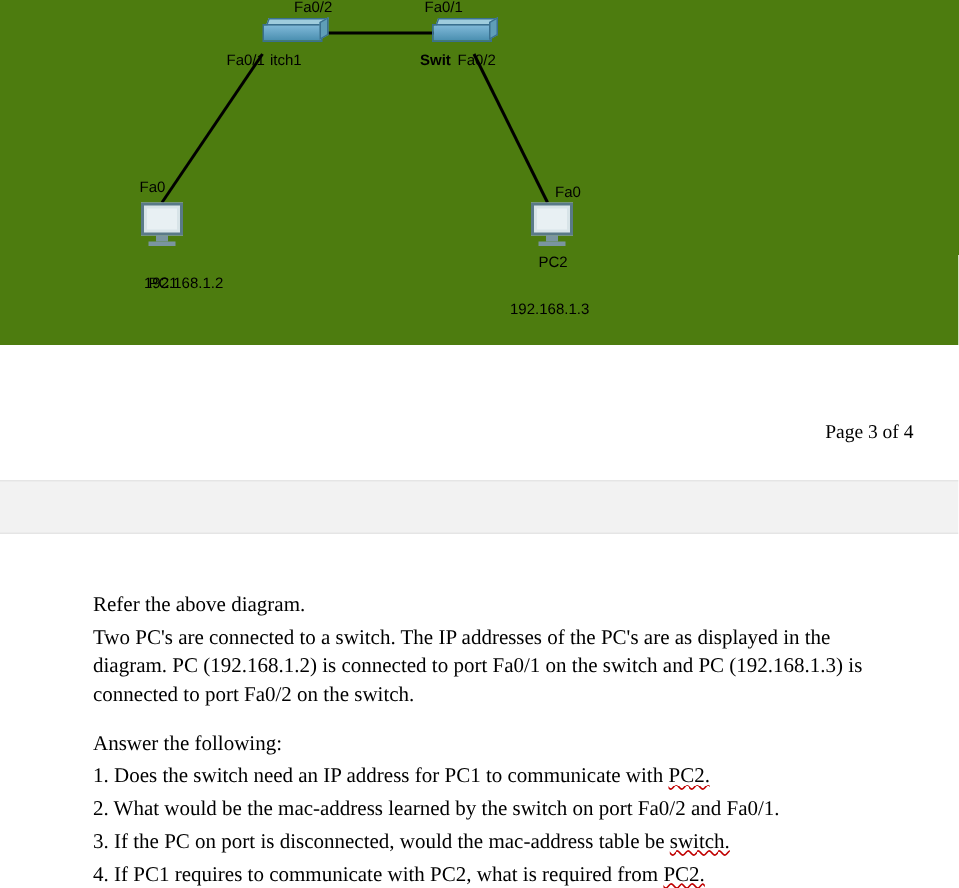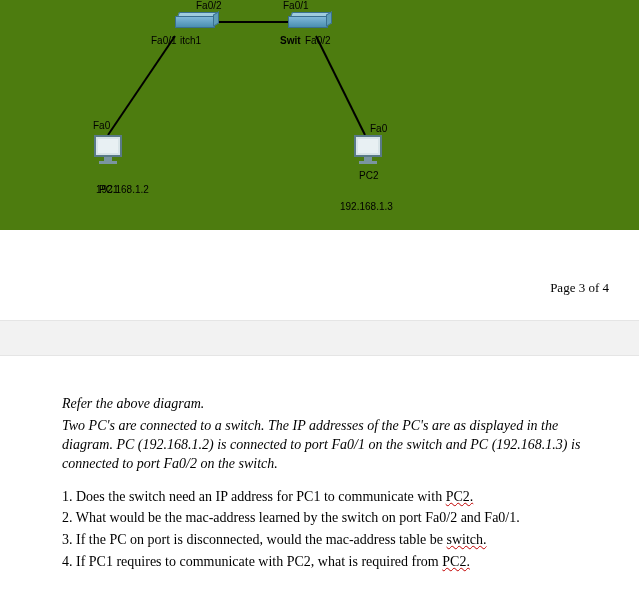--- a/index.html
+++ b/index.html
@@ -116,21 +116,21 @@
       left: 62px;
       right: 40px;
       font-size: 14px;
       line-height: 1.35;
     }
     .text-content p { margin-bottom: 3px; }
     .wavy {
       text-decoration: underline wavy #c00000;
       text-decoration-thickness: 1px;
     }
-    .para { margin-bottom: 14px; font-style: italic; }
+    .para { margin-bottom: 14px; }
   </style>
 </head>
 <body>
 
 <div class="diagram-area">
   <svg class="diagram-svg">
     <line x1="211" y1="22" x2="296" y2="22" stroke="#000" stroke-width="2"></line>
     <line x1="175" y1="36" x2="108" y2="135" stroke="#000" stroke-width="2"></line>
     <line x1="316" y1="36" x2="365" y2="135" stroke="#000" stroke-width="2"></line>
   </svg>
@@ -174,18 +174,19 @@
 
 <div class="page-number">Page 3 of 4</div>
 
 <div class="divider"></div>
 
 <div class="text-content">
   <div class="para">
     <p>Refer the above diagram.</p>
     <p>Two PC's are connected to a switch. The IP addresses of the PC's are as displayed in the diagram. PC (192.168.1.2) is connected to port Fa0/1 on the switch and PC (192.168.1.3) is connected to port Fa0/2 on the switch.</p>
   </div>
+  <p>Answer the following:</p>
   <p><span>1. Does the switch need an IP address for PC1 to communicate with </span><span class="wavy">PC2.</span></p>
   <p>2. What would be the mac-address learned by the switch on port Fa0/2 and Fa0/1.</p>
   <p><span>3. If the PC on port is disconnected, would the mac-address table be </span><span class="wavy">switch.</span></p>
   <p><span>4. If PC1 requires to communicate with PC2, what is required from </span><span class="wavy">PC2.</span></p>
 
 </div>
 
 </body></html>

